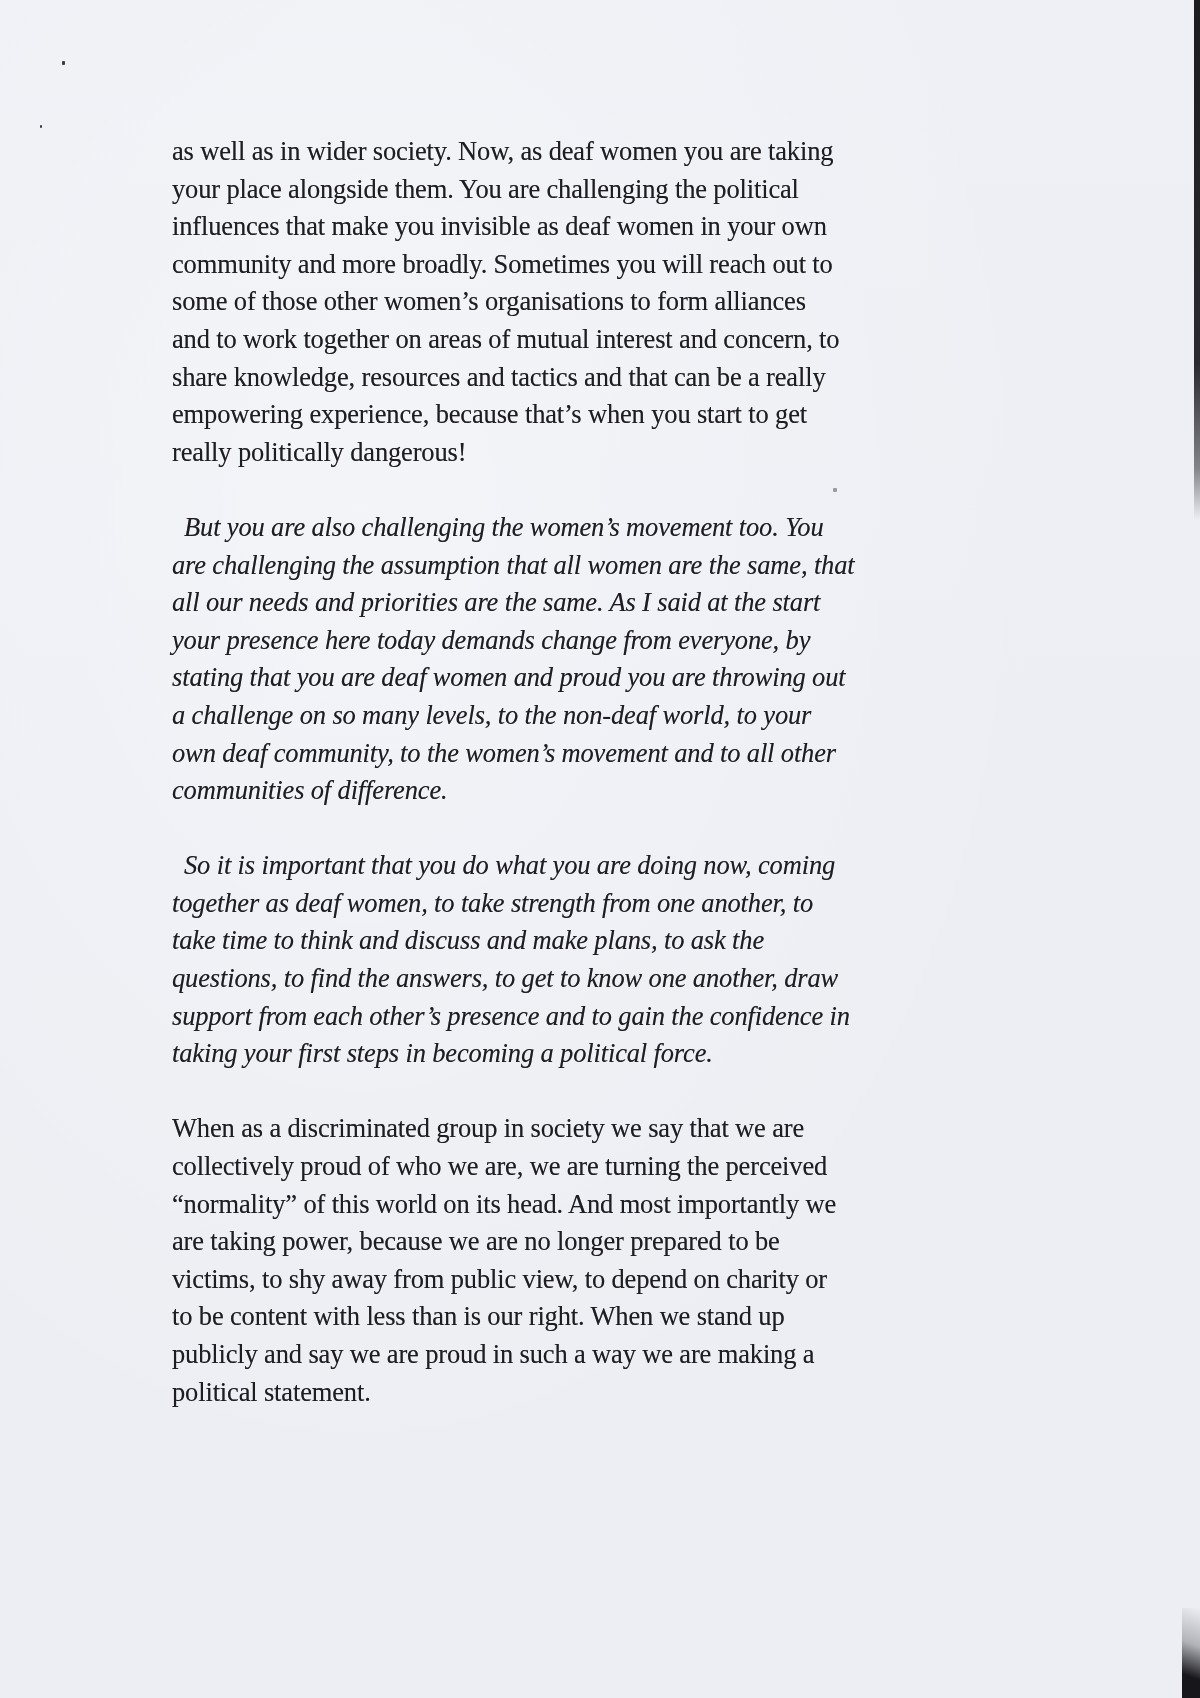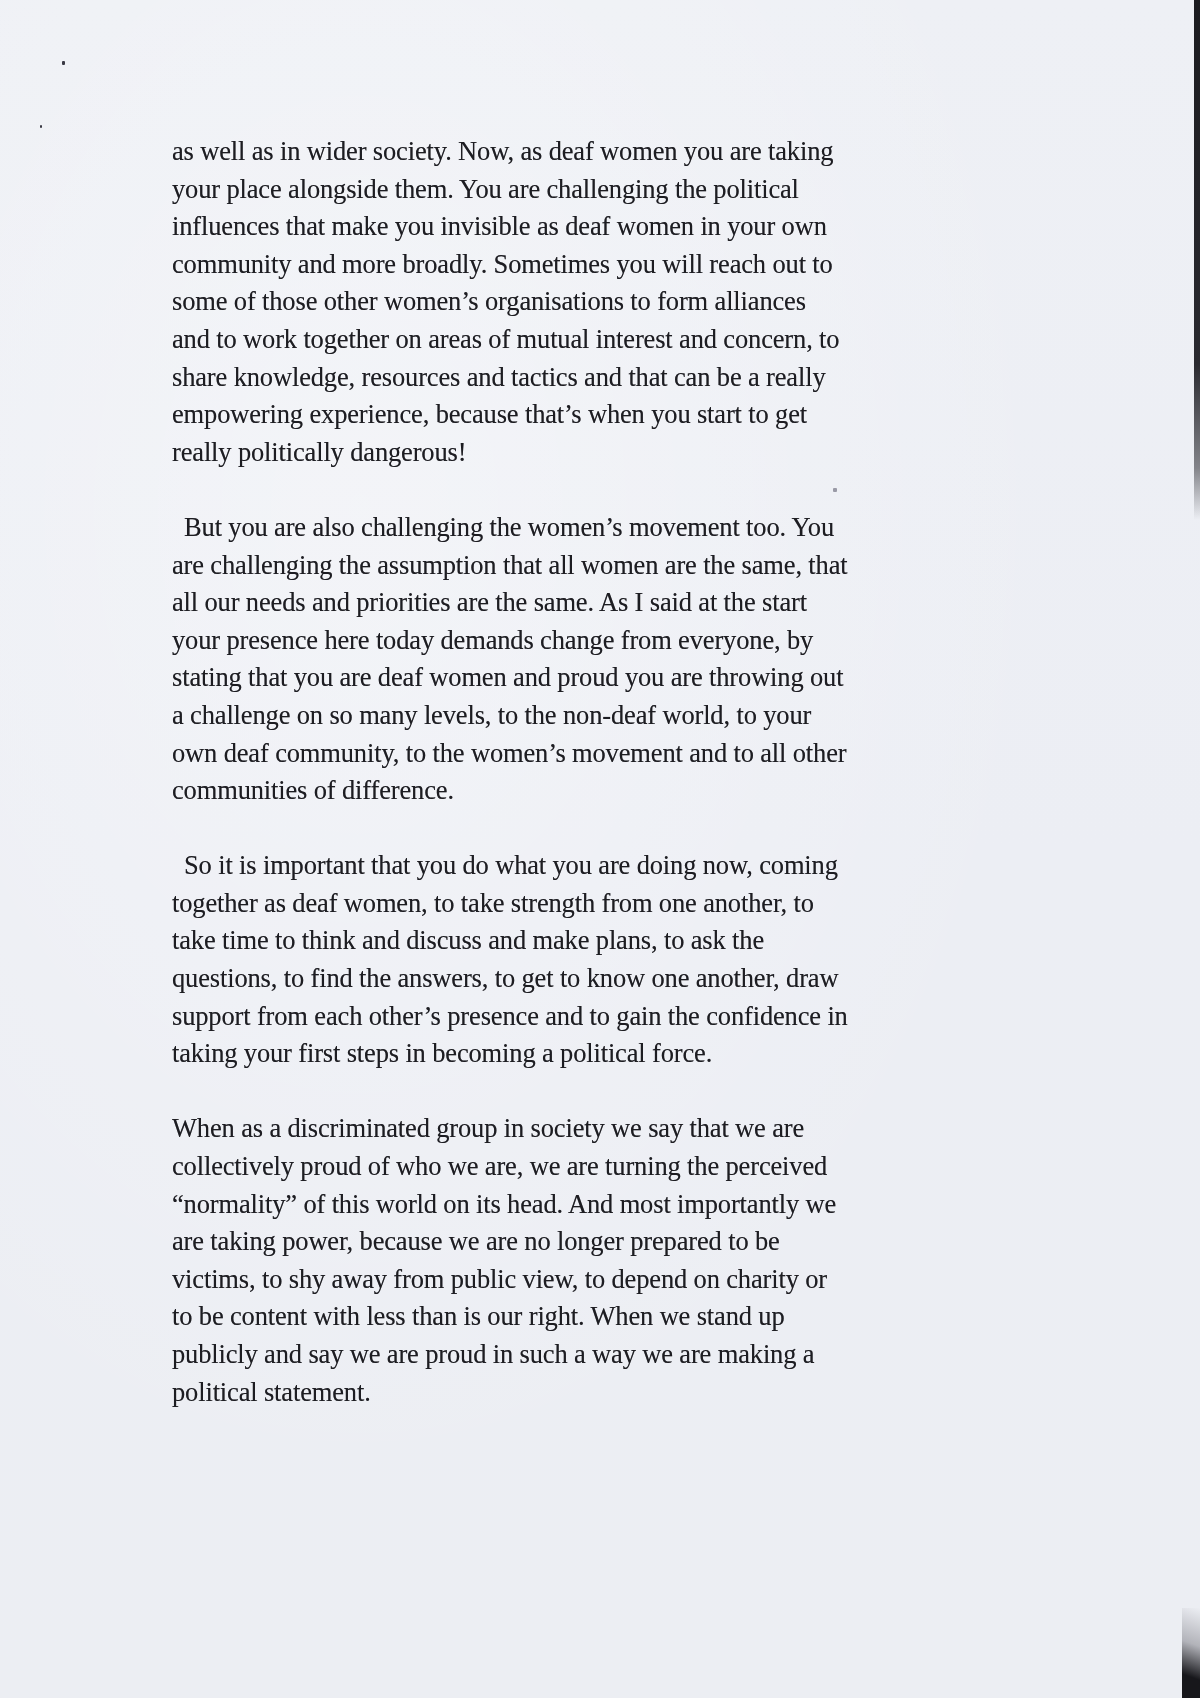--- a/index.html
+++ b/index.html
@@ -57,20 +57,21 @@
       letter-spacing: -0.15px;
       word-spacing: 0px;
       text-shadow: 0 0 0.6px rgba(20,20,25,0.45);
     }
     .para {
       margin: 0 0 37.6px 0;
       white-space: pre-line;
     }
     .para.indent {
       text-indent: 12px;
+      font-style: italic;
     }
   </style>
 </head>
 <body>
 
 <div class="page">
   <div class="edge-right"></div>
   <div class="corner-br"></div>
   <div class="speck s1"></div>
   <div class="speck s2"></div>

